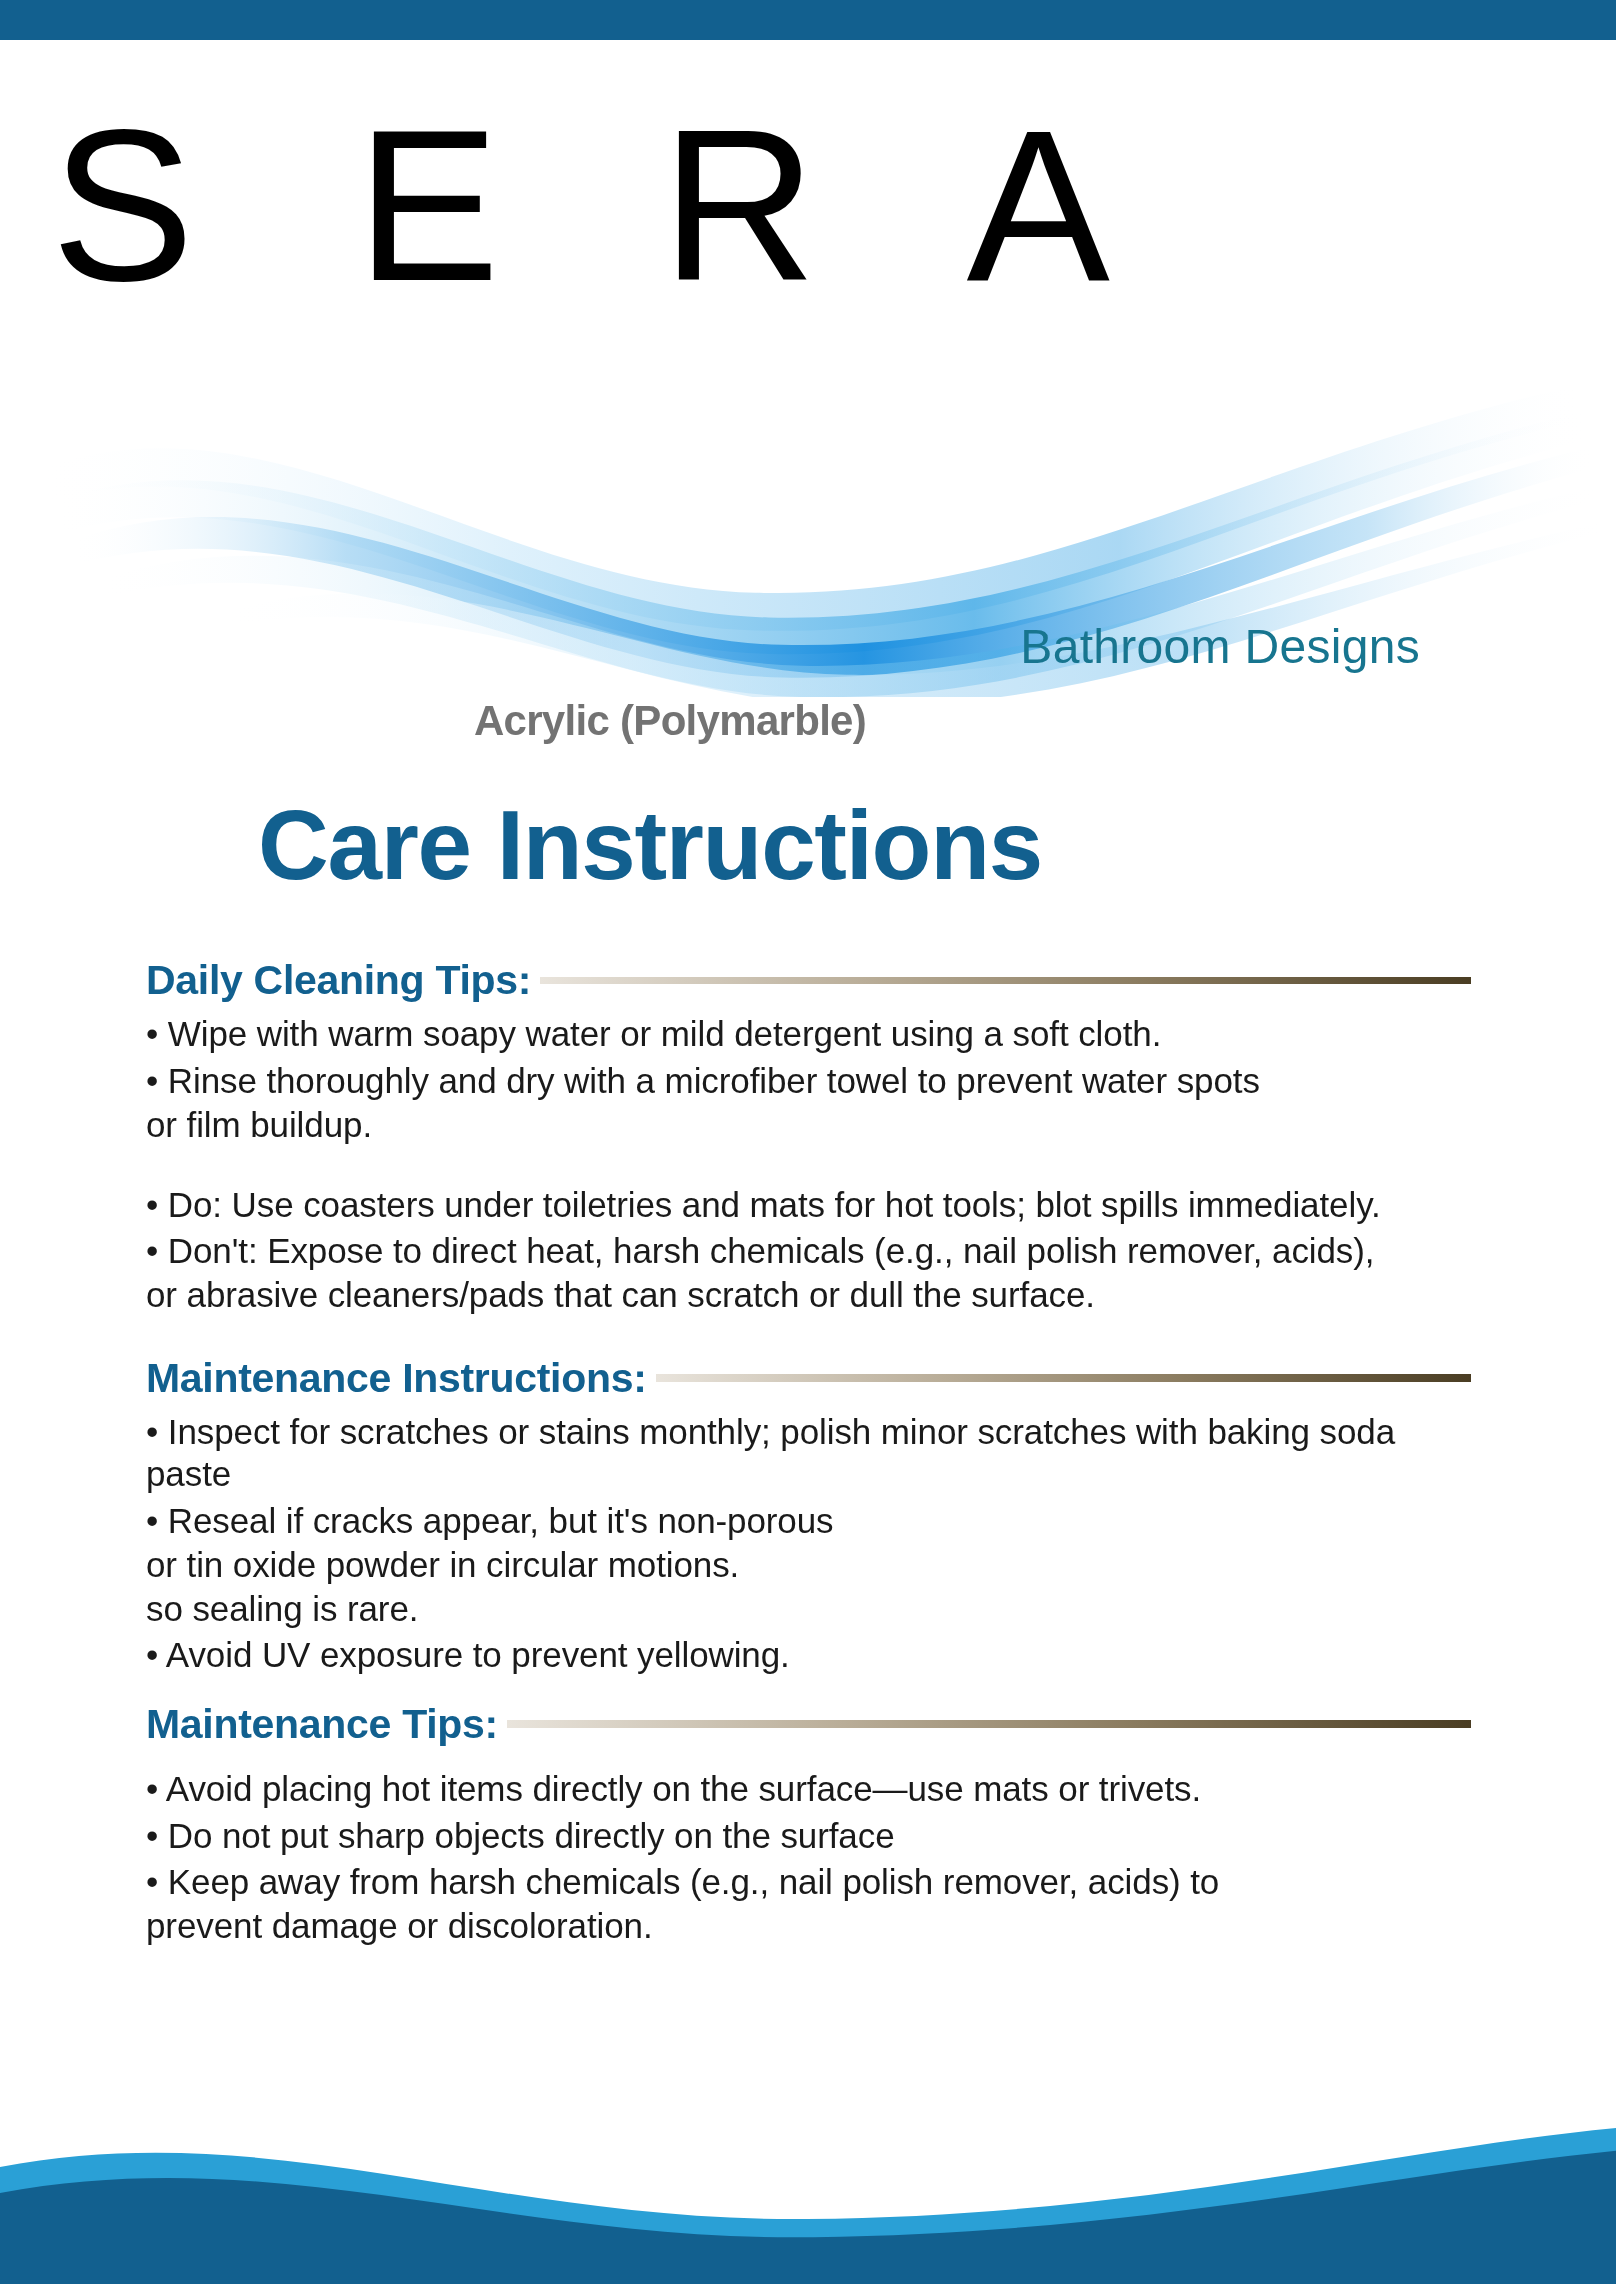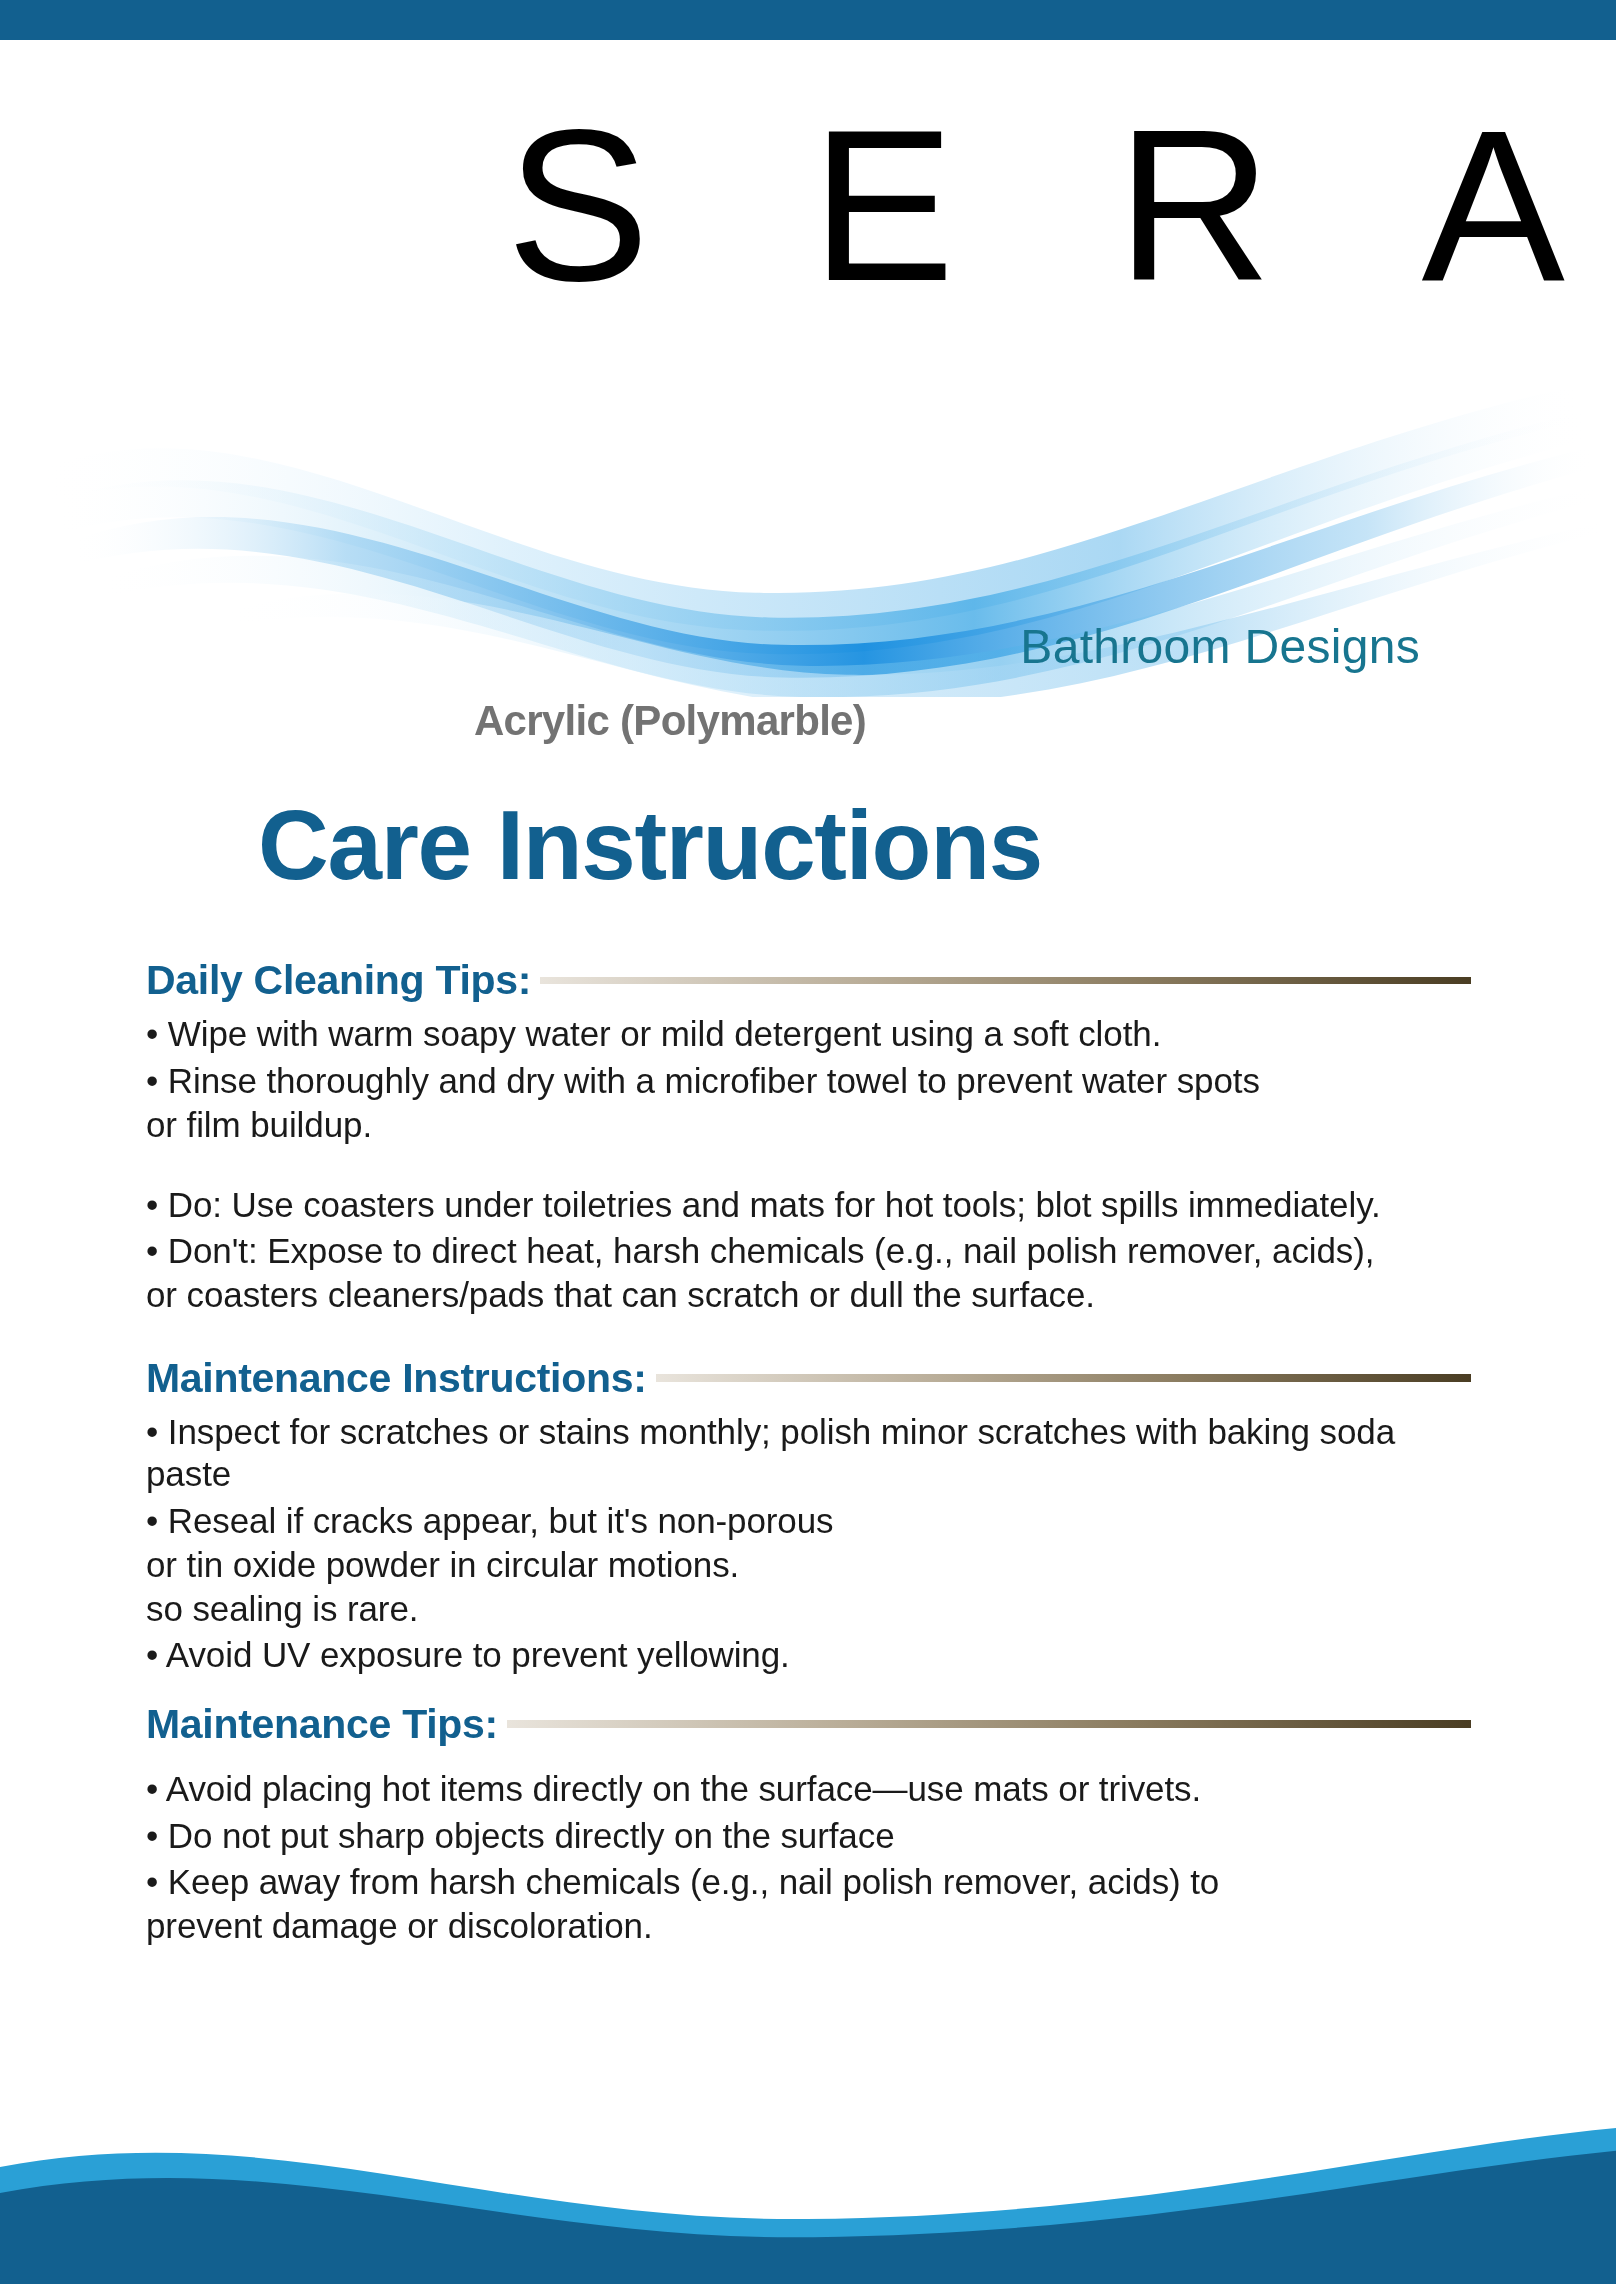--- a/index.html
+++ b/index.html
@@ -26,21 +26,21 @@
     width: 1616px;
     height: 40px;
     background: #12608f;
   }
   
   .logo-wrap {
     position: absolute;
     top: 98px;
     left: 0;
     width: 1616px;
-    text-align: right;
+    text-align: left;
   }
   .logo-text {
     font-family: "Liberation Sans", sans-serif;
     font-size: 215px;
     font-weight: 300;
     letter-spacing: 51px;
     color: #000000;
     line-height: 1;
     text-indent: 51px;
   }
@@ -194,21 +194,21 @@
       <p class="bullet">• Wipe with warm soapy water or mild detergent using a soft cloth.</p>
       <p class="bullet">• Rinse thoroughly and dry with a microfiber towel to prevent water spots</p>
       <p class="bullet cont">or film buildup.</p>
     </div>
 
     <div class="gap-md"></div>
 
     <div class="section">
       <p class="bullet">• Do: Use coasters under toiletries and mats for hot tools; blot spills immediately.</p>
       <p class="bullet">• Don't: Expose to direct heat, harsh chemicals (e.g., nail polish remover, acids),</p>
-      <p class="bullet cont">or coasters cleaners/pads that can scratch or dull the surface.</p>
+      <p class="bullet cont">or abrasive cleaners/pads that can scratch or dull the surface.</p>
     </div>
 
     <div class="gap-md"></div>
 
     <div class="section">
       <div class="sec-head-row">
         <div class="sec-head">Maintenance Instructions:</div>
         <div class="sec-rule"></div>
       </div>
       <p class="bullet">• Inspect for scratches or stains monthly; polish minor scratches with baking soda paste</p>

